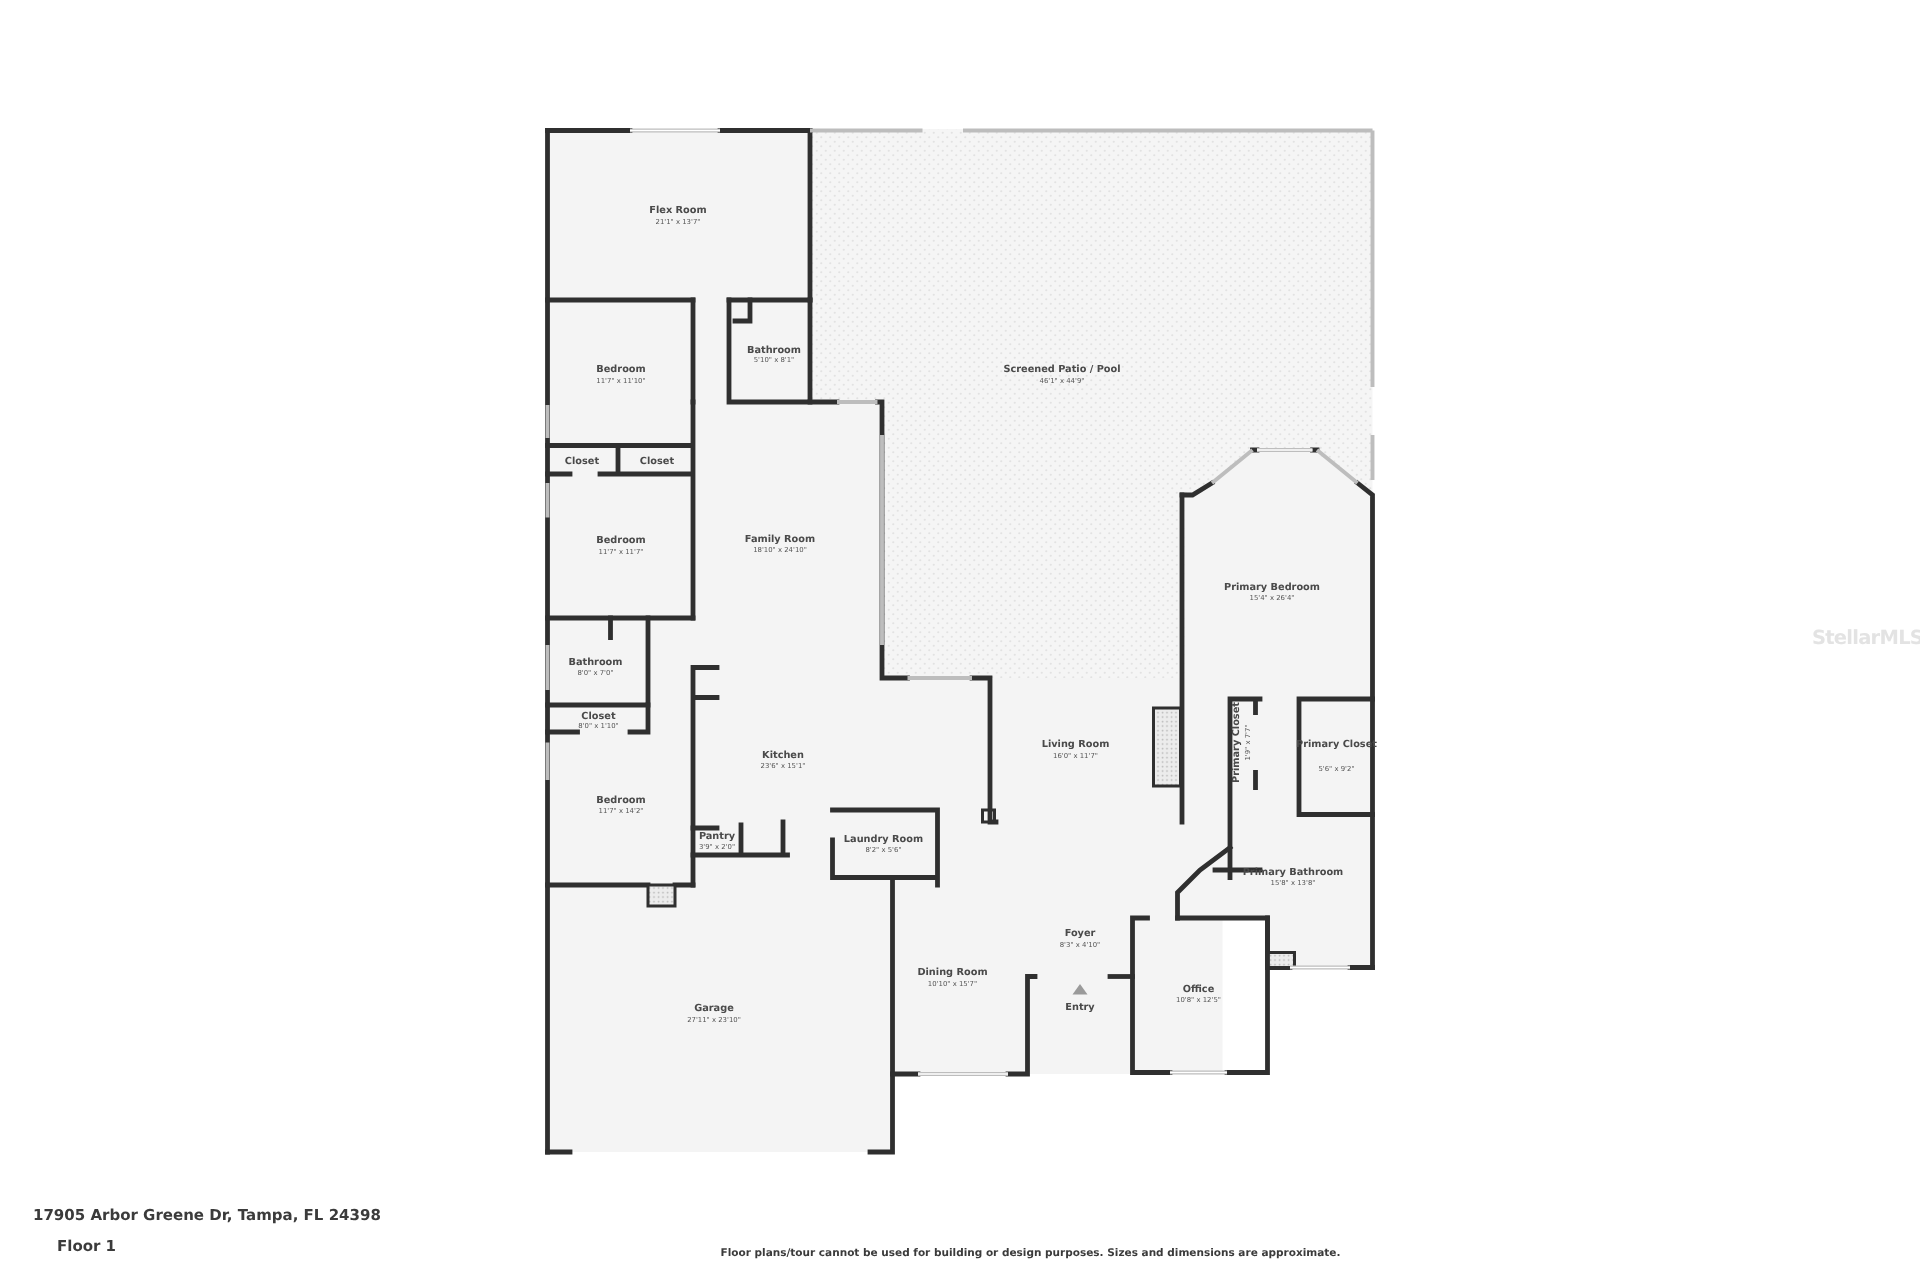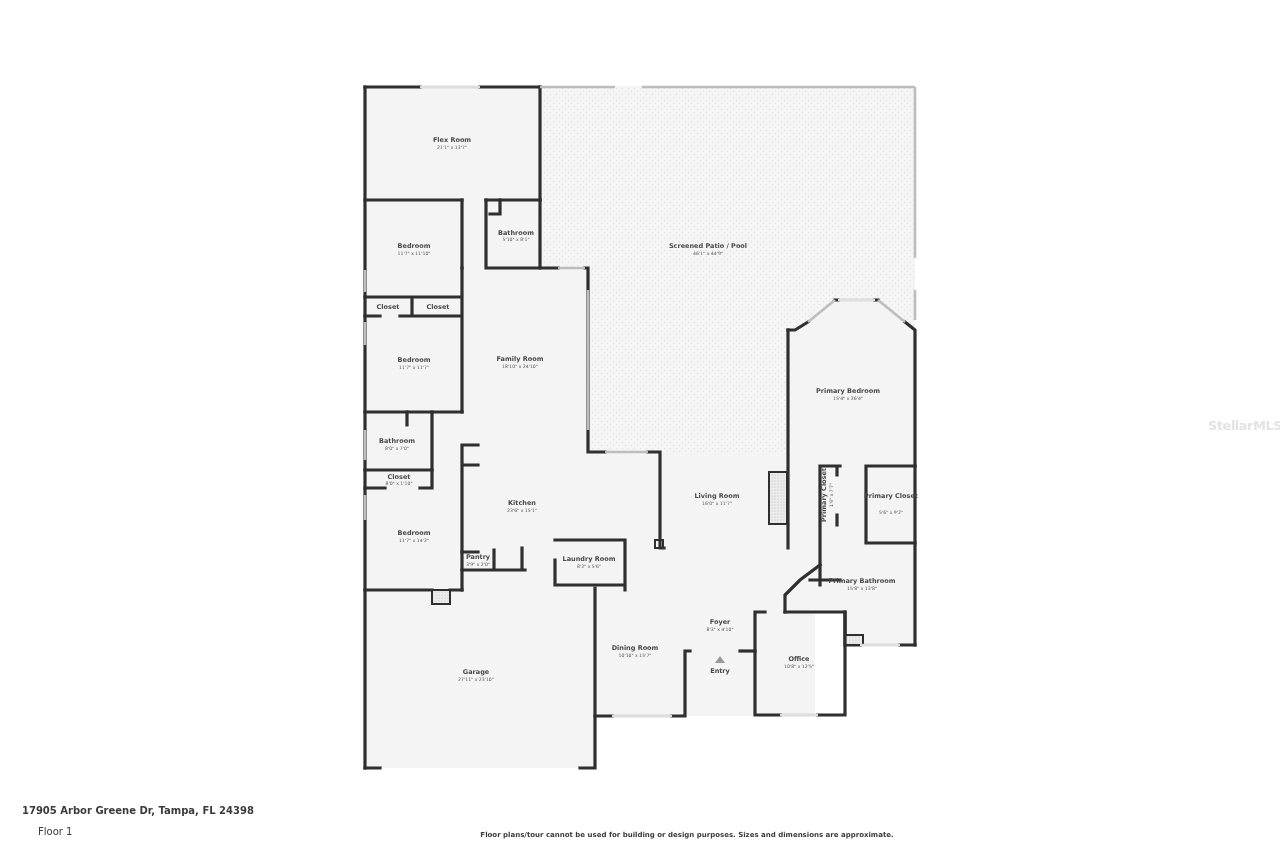--- a/index.html
+++ b/index.html
@@ -6,21 +6,21 @@
   body { width:1280px; height:853px; position:relative; overflow:hidden; font-family:"DejaVu Sans", sans-serif; }
   #plan { position:absolute; left:0; top:0; width:1280px; height:853px; }
   .room-name { font-family:"DejaVu Sans", sans-serif; font-size:6.5px; font-weight:bold; fill:#4a4a4a; text-anchor:middle; }
   .room-dim { font-family:"DejaVu Sans", sans-serif; font-size:4.6px; fill:#555; text-anchor:middle; }
   .wall { stroke:#2f2f2f; stroke-width:3.2; fill:none; stroke-linecap:square; }
   .window { stroke:#bdbdbd; stroke-width:2.6; fill:none; }
   .window-in { stroke:#ffffff; stroke-width:1; fill:none; }
   .floor { fill:#f4f4f4; }
   .hatch { fill:url(#hatch); stroke:#2f2f2f; stroke-width:2; }
   .address { position:absolute; left:22px; top:805px; font-size:10px; font-weight:bold; color:#3b3b3b; }
-  .floor-label { position:absolute; left:22px; top:826px; font-size:10px; font-weight:normal; color:#3b3b3b;padding-left:16px; }
+  .floor-label { position:absolute; left:22px; top:826px; font-size:10px; font-weight:bold; color:#3b3b3b;padding-left:16px; }
   .disclaimer { position:absolute; left:0; width:1280px; top:831px; text-align:center; font-size:7px; font-weight:bold; color:#3b3b3b;padding-left:47px; }
   .watermark { position:absolute; left:1208px; top:418px; font-size:13px; font-weight:bold; color:#e3e3e3; letter-spacing:-0.5px; }
 </style>
 </head>
 <body>
 
 <svg id="plan" viewBox="0 0 1280 853" xmlns="http://www.w3.org/2000/svg">
   <defs>
     <pattern id="dots" width="6" height="6" patternUnits="userSpaceOnUse">
       <rect width="6" height="6" fill="#f5f5f5"></rect>

